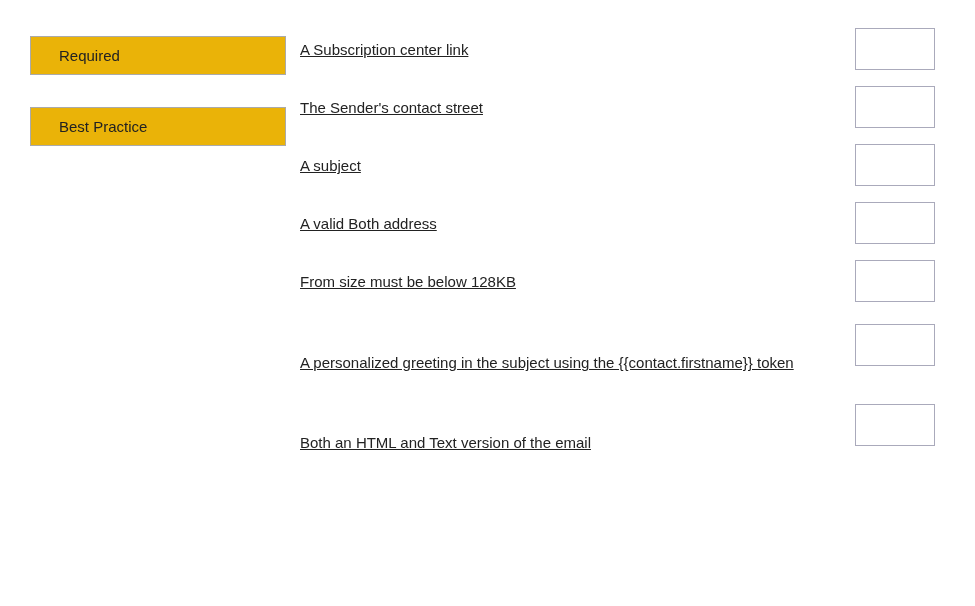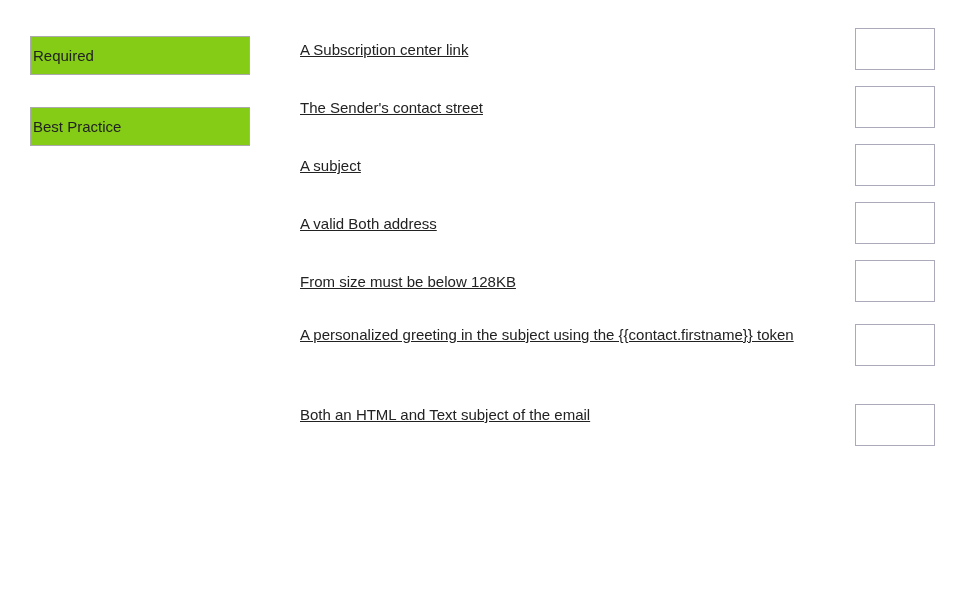--- a/index.html
+++ b/index.html
@@ -28,25 +28,25 @@
       border-bottom: none;
     }
 
     .header-cell {
       font-weight: bold;
       font-size: 15px;
     }
 
     .label-box {
       border: 1.5px solid #aaa;
-      padding: 10px 2px;
+      padding: 10px 28px;
       margin-bottom: 4px;
       display: inline-block;
-      width: 220px;
-      background: #84cc16;
+      width: 256px;
+      background: #eab308;
       font-size: 15px;
     }
 
     .label-required {
       margin-top: 8px;
     }
 
     .label-bestpractice {
       margin-top: 28px;
     }
@@ -61,21 +61,21 @@
       display: flex;
       align-items: center;
       padding: 18px 0 16px 0;
       border-bottom: none;
       min-height: 58px;
       text-decoration: underline;
     }
 
     .item-row.tall {
       min-height: 80px;
-      align-items: flex-start;
+      align-items: flex-end;
       padding-top: 14px;
     }
 
     .item-text {
       font-size: 15px;
       line-height: 1.45;
     }
 
     .checkbox-col {
       display: flex;
@@ -136,21 +136,21 @@
       <div class="item-row">
         <span class="item-text">A valid Both address</span>
       </div>
       <div class="item-row">
         <span class="item-text">From size must be below 128KB</span>
       </div>
       <div class="item-row tall">
         <span class="item-text">A personalized greeting in the subject using the {{contact.firstname}} token</span>
       </div>
       <div class="item-row tall">
-        <span class="item-text">Both an HTML and Text subject of the email</span>
+        <span class="item-text">Both an HTML and Text version of the email</span>
       </div>
     </div>
 
     <div class="checkbox-col" style="width:110px;">
       <div class="checkbox-row">
         <div class="checkbox-box"></div>
       </div>
       <div class="checkbox-row">
         <div class="checkbox-box"></div>
       </div>

